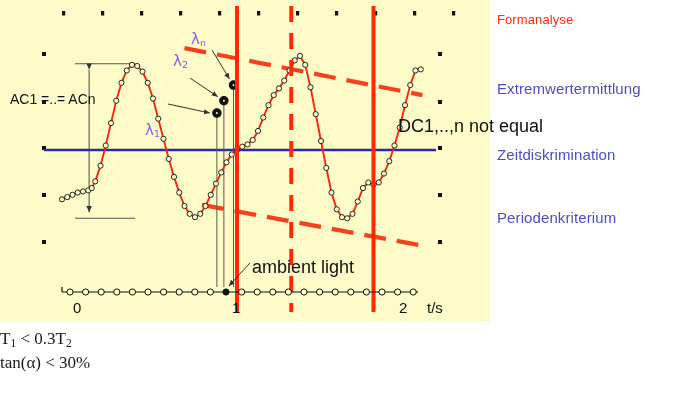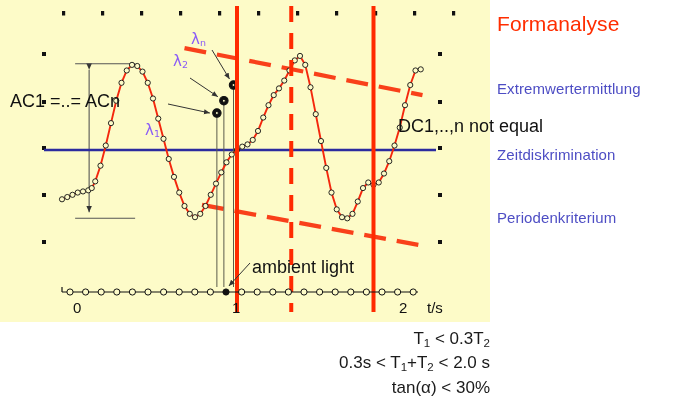--- a/index.html
+++ b/index.html
@@ -11,32 +11,32 @@
   
   #panel{position:absolute;left:0;top:0;width:490px;height:322px;
          background:#fdfbc8;}
 
   #plotsvg{position:absolute;left:0;top:0;width:490px;height:322px;}
 
   
   #labels{position:absolute;left:497px;top:0;width:200px;height:322px;}
   .side-label{position:absolute;left:0;white-space:nowrap;
               font-size:15px;color:#4d4dc4;letter-spacing:.1px;}
-  .side-label.accent{color:#ff2d00;font-size:21px;}
+  .side-label.accent{color:#ff2d00;font-size:13px;}
 
   
   #formulas{position:absolute;left:0;top:324px;width:490px;height:83px;
-            display:flex;flex-direction:column;align-items:flex-end;
-            justify-content:flex-start;padding-top:3px;box-sizing:border-box;}
+            display:flex;flex-direction:column;align-items:flex-start;
+            justify-content:flex-start;padding-top:3px;box-sizing:border-box;font-family:Liberation Serif, serif;}
   .formula{font-size:17px;color:#1a1a1a;line-height:1.38;white-space:nowrap;}
   .formula sub{font-size:11.5px;vertical-align:-0.22em;}
 
   
   .plot-text{position:absolute;white-space:nowrap;color:#111;
-             font-size:18px;}
+             font-size:14px;}
   .plot-text.small{font-size:18px;}
   .lam{position:absolute;white-space:nowrap;color:#8b5cf6;font-size:15px;
        font-family:"DejaVu Sans", sans-serif;}
   .lam sub{font-size:9.5px;vertical-align:-0.2em;}
   .axis-num{position:absolute;font-size:15px;color:#111;}
 </style>
 </head>
 <body>
 
 <div id="root">
@@ -240,17 +240,16 @@
 
   <div id="labels">
       <div class="side-label accent" style="top: 12px; color: rgb(255, 45, 0);">Formanalyse</div>
       <div class="side-label" style="top: 80px; color: rgb(77, 77, 196);">Extremwertermittlung</div>
       <div class="side-label" style="top: 146px; color: rgb(77, 77, 196);">Zeitdiskrimination</div>
       <div class="side-label" style="top: 209px; color: rgb(77, 77, 196);">Periodenkriterium</div>
     </div>
 
   <div id="formulas">
       <div class="formula">T<sub>1</sub> &lt; 0.3T<sub>2</sub></div>
-      <div class="formula">0.3s &lt; T<sub>1</sub>+T<sub>2</sub> &lt; 2.0 s</div>
       <div class="formula">tan(α) &lt; 30%</div>
     </div>
 
 </div>
 
 </body></html>

